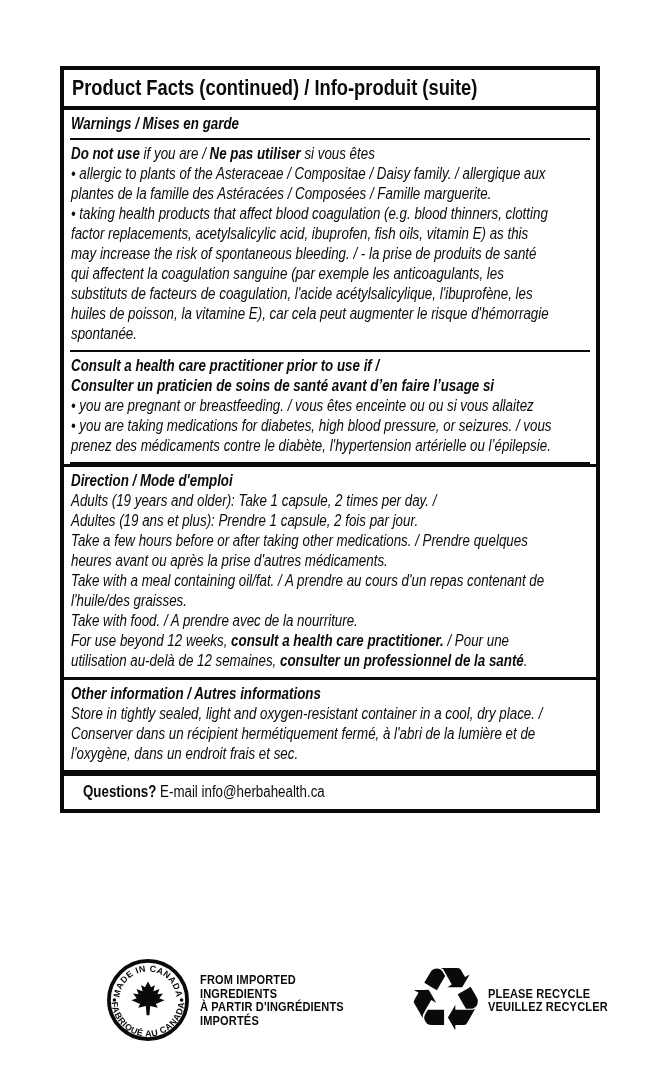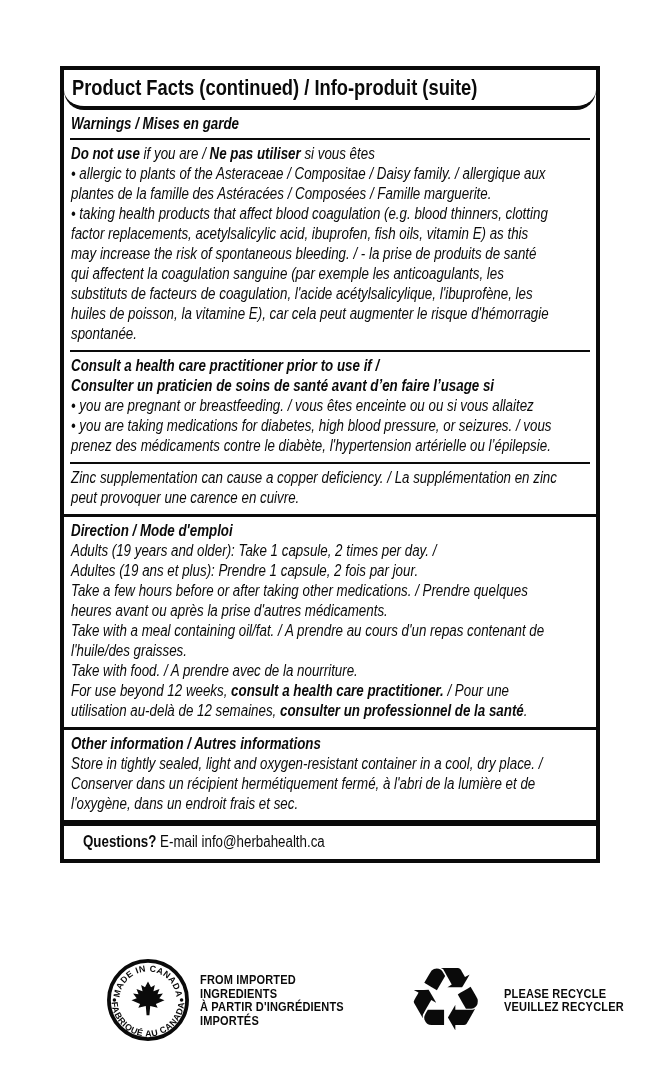--- a/index.html
+++ b/index.html
@@ -16,21 +16,20 @@
     position: absolute;
     left: 60px; top: 66px;
     width: 540px;
     border: 4px solid #0a0a0a;
     background: #ffffff;
   }
   .title-row {
     border-bottom: 4px solid #0a0a0a;
     padding: 5px 8px 6px;
     overflow: hidden;
-    border-radius: 20px;
   }
   .title-row .cx { font-size: 22px; line-height: 25px; font-weight: bold; }
 
   
   .cx {
     width: 120%;
     transform: scaleX(0.8333);
     transform-origin: 0 0;
     white-space: nowrap;
   }
@@ -66,21 +65,21 @@
   .mark-text .cx { width: 118%; transform: scaleX(0.8475); }
   .recycle-group { display: flex; align-items: center; margin-left: 34px; }
   .recycle-glyph {
     font-size: 88px;
     line-height: 84px;
     height: 84px; width: 84px;
     text-align: center;
     color: #0a0a0a;
     font-family: "DejaVu Sans", sans-serif;
   }
-  .recycle-text { margin-left: 16px; }
+  .recycle-text { margin-left: 0; }
 </style>
 </head>
 <body>
 
 <div class="label">
 
   <div class="title-row">
     <div class="cx">Product Facts (continued) / Info-produit (suite)</div>
   </div>
 
@@ -109,26 +108,20 @@
     <div class="cx">
       <div class="ln hd">Consult a health care practitioner prior to use if /</div>
       <div class="ln hd">Consulter un praticien de soins de santé avant d’en faire l’usage si</div>
       <div class="ln">• you are pregnant or breastfeeding. / vous êtes enceinte ou ou si vous allaitez</div>
       <div class="ln">• you are taking medications for diabetes, high blood pressure, or seizures. / vous</div>
       <div class="ln">prenez des médicaments contre le diabète, l'hypertension artérielle ou l’épilepsie.</div>
     </div>
   </div>
   <div class="hairline"></div>
 
-  <div class="block">
-    <div class="cx">
-      <div class="ln">Zinc supplementation can cause a copper deficiency. / La supplémentation en zinc</div>
-      <div class="ln">peut provoquer une carence en cuivre.</div>
-    </div>
-  </div>
   <div class="sep"></div>
 
   <div class="block">
     <div class="cx">
       <div class="ln hd">Direction / Mode d'emploi</div>
       <div class="ln">Adults (19 years and older): Take 1 capsule, 2 times per day. /</div>
       <div class="ln">Adultes (19 ans et plus): Prendre 1 capsule, 2 fois par jour.</div>
       <div class="ln">Take a few hours before or after taking other medications. / Prendre quelques</div>
       <div class="ln">heures avant ou après la prise d'autres médicaments.</div>
       <div class="ln">Take with a meal containing oil/fat. / A prendre au cours d'un repas contenant de</div>

